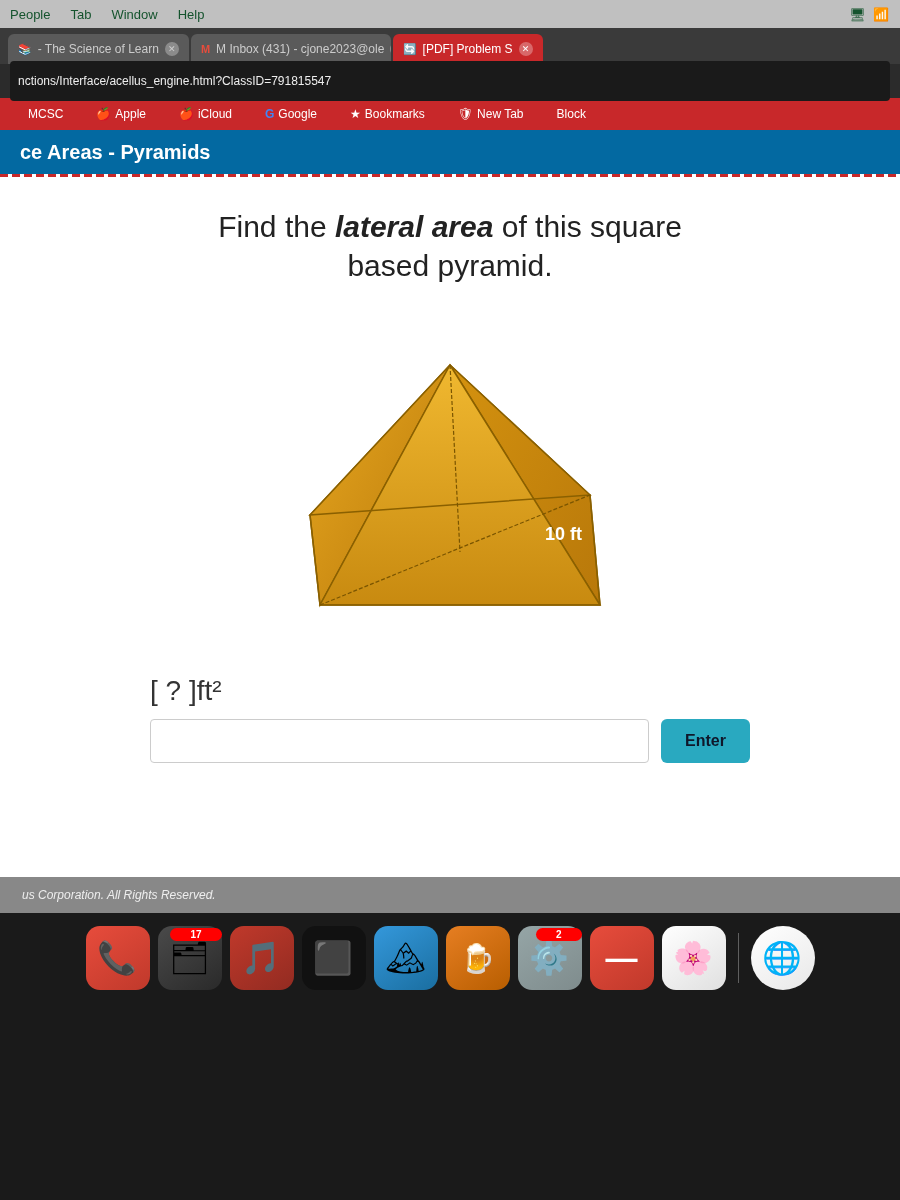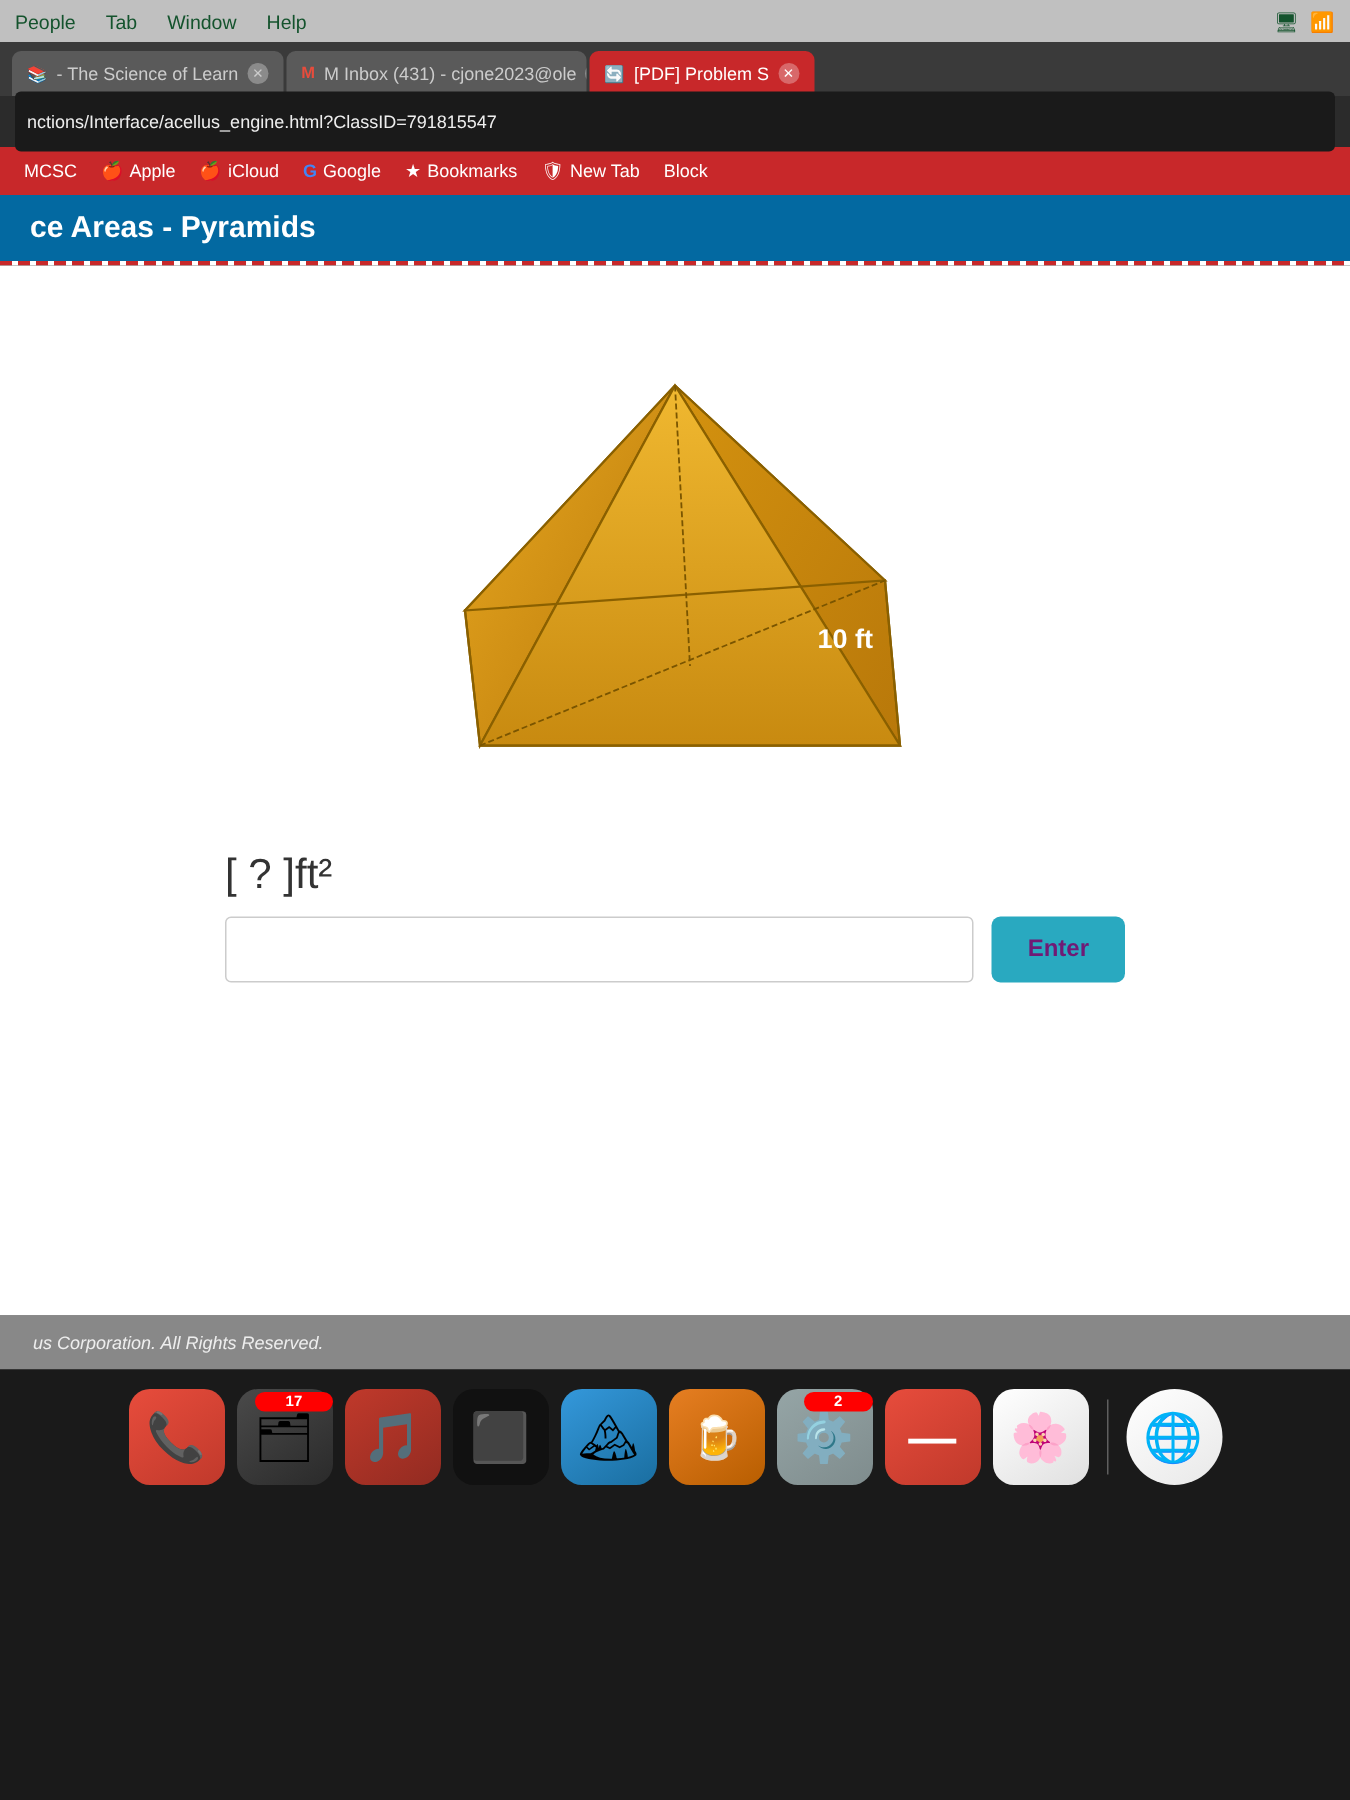--- a/index.html
+++ b/index.html
@@ -102,22 +102,22 @@
       color: #eee;
       font-size: 12px;
     }
 
     
     .bookmarks-bar {
       background: #c8282a;
       height: 32px;
       display: flex;
       align-items: center;
-      padding: 0 8px;
-      gap: 0;
+      padding: 0 20px;
+      gap: 17px;
       overflow: hidden;
     }
     .bookmark-item {
       display: flex;
       align-items: center;
       gap: 4px;
       padding: 3px 8px;
       border-radius: 4px;
       font-size: 12px;
       color: #fff;
@@ -196,21 +196,21 @@
       flex: 1;
       border: 1px solid #ccc;
       border-radius: 4px;
       height: 44px;
       padding: 0 12px;
       font-size: 18px;
       outline: none;
     }
     .enter-button {
       background: #29a9c0;
-      color: #701a75;
+      color: #0f172a;
       border: none;
       border-radius: 6px;
       height: 44px;
       padding: 0 24px;
       font-size: 16px;
       font-weight: bold;
       cursor: pointer;
       white-space: nowrap;
     }
 
@@ -350,20 +350,23 @@
 </div>
 
 <div class="page-header">
   <span class="page-header-title">ce Areas - Pyramids</span>
 </div>
 
 <div class="separator-line"></div>
 
 <div class="main-content">
 
+  <p class="problem-text">
+    Find the <strong>lateral area</strong> of this square<br>based pyramid.
+  </p>
 
   <div class="pyramid-container">
     <svg width="420" height="340" viewBox="0 0 420 340">
 
       <defs>
         <linearGradient id="faceLeft" x1="0%" y1="0%" x2="100%" y2="100%">
           <stop offset="0%" style="stop-color:#e8a820;stop-opacity:1"></stop>
           <stop offset="100%" style="stop-color:#b8780a;stop-opacity:1"></stop>
         </linearGradient>
         <linearGradient id="faceRight" x1="0%" y1="0%" x2="100%" y2="100%">

